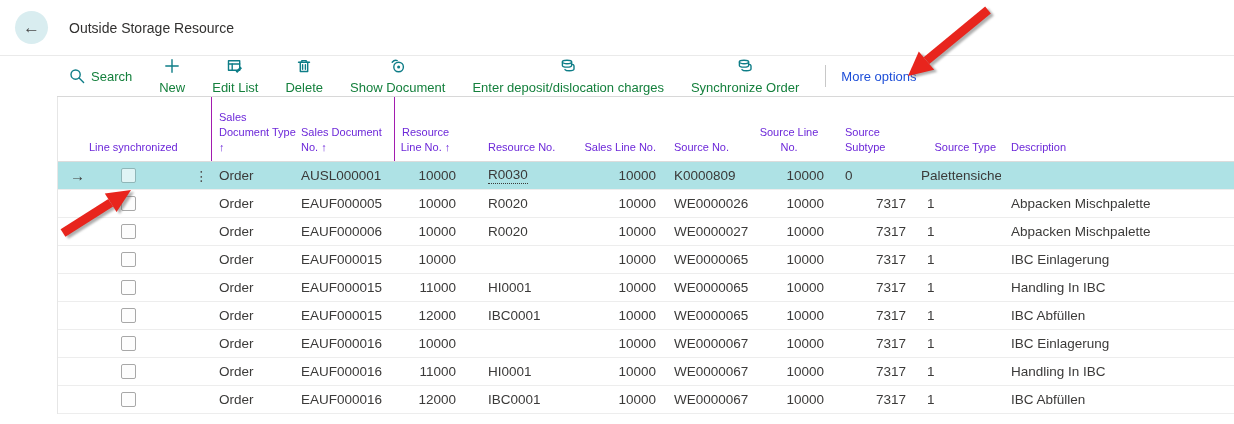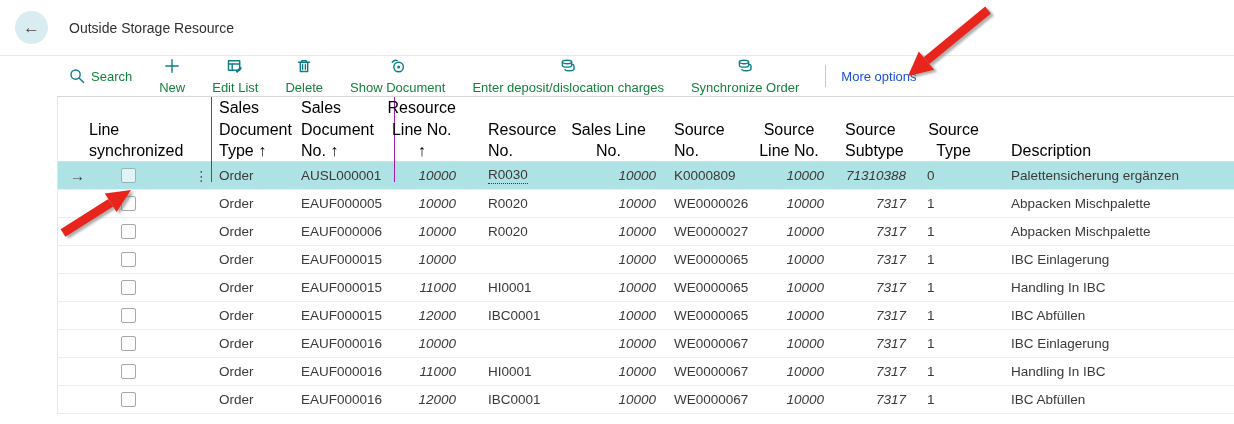--- a/index.html
+++ b/index.html
@@ -27,32 +27,32 @@
                  stroke-width:1.4; stroke-linecap:round; stroke-linejoin:round; }
   .tb-sep { width:1px; height:22px; background:#c8c8c8; margin:0 15px 0 24px; }
   .more-options { border:none; background:transparent; font-family:inherit; font-size:13px;
                   color:#1d4ed8; cursor:pointer; white-space:nowrap; }
 
   
   .table-wrap { margin-left:57px; border-left:1px solid #e6e6e6; }
   .grid { display:grid;
           grid-template-columns:31px 102px 21px 84px 99px 66px 100px 100px 93px 75px 82px 90px 1fr; }
   .thead { height:65px; border-bottom:1px solid #dcdcdc; }
-  .th { font-size:16px; color:#000000; display:flex; align-items:flex-end;
-        padding-bottom:20px; line-height:1.35; }
+  .th { font-size:11px; color:#6d28d9; display:flex; align-items:flex-end;
+        padding-bottom:6px; line-height:1.35; }
   .th.hdr-border { border-right:1px solid #a21caf; }
   .t-right { justify-content:flex-end; text-align:center; }
   .pl7{padding-left:7px} .pl5{padding-left:5px} .pl27{padding-left:27px}
   .pl13{padding-left:13px} .pl16{padding-left:16px} .pl10{padding-left:10px}
   .pr5{padding-right:5px}
 
   .tr { height:28px; border-bottom:1px solid #ededed; cursor:pointer; }
   .td { font-size:13.5px; color:#3b3a39; display:flex; align-items:center; overflow:hidden;
         white-space:nowrap; }
-  .td.t-right { justify-content:flex-end;font-style:italic; }
+  .td.t-right { justify-content:flex-end; }
   .tr.selected { background:#aee2e5; }
 
   .sel-arrow { display:none; font-size:15px; color:#3b3a39; margin-left:12px; }
   .tr.selected .sel-arrow { display:inline; }
   .row-ellipsis { display:none; font-size:14px; color:#555; letter-spacing:0; }
   .tr.selected .row-ellipsis { display:flex; align-items:center; justify-content:center;
                                width:100%; height:100%; }
   .checkbox { width:15px; height:15px; border:1px solid #a8a8a8; border-radius:2px;
               background:#fdfdfd; margin-left:32px; display:inline-block; }
   .tr.selected .checkbox { background:rgba(255,255,255,.62); border-color:#8fb6b8; }
@@ -178,21 +178,20 @@
     </div>
     <div class="td pl7">Order</div>
     <div class="td pl5">AUSL000001</div>
     <div class="td t-right pr5">10000</div>
     <div class="td pl27">
       <span class="drill">R0030</span>
     </div>
     <div class="td t-right pr5">10000</div>
     <div class="td pl13">K0000809</div>
     <div class="td t-right pr5">10000</div>
-    <div class="td t-right pr5">71310388</div>
     <div class="td pl16">0</div>
     <div class="td pl10">Palettensicherung ergänzen</div>
   </div>
       <div class="grid tr">
     <div class="td">
       
     </div>
     <div class="td">
       <span class="checkbox"></span>
     </div>

